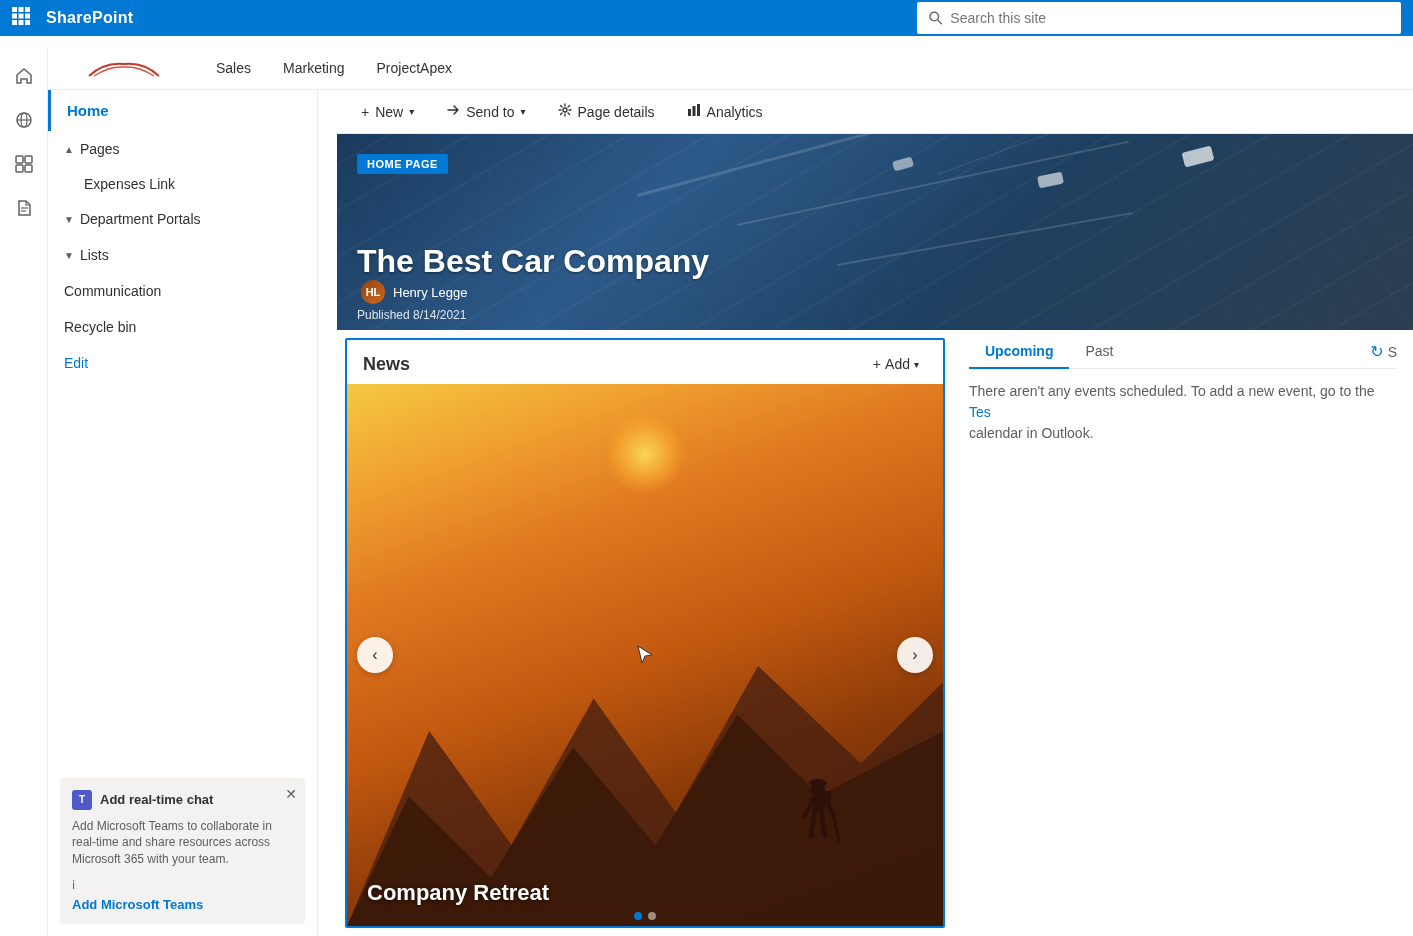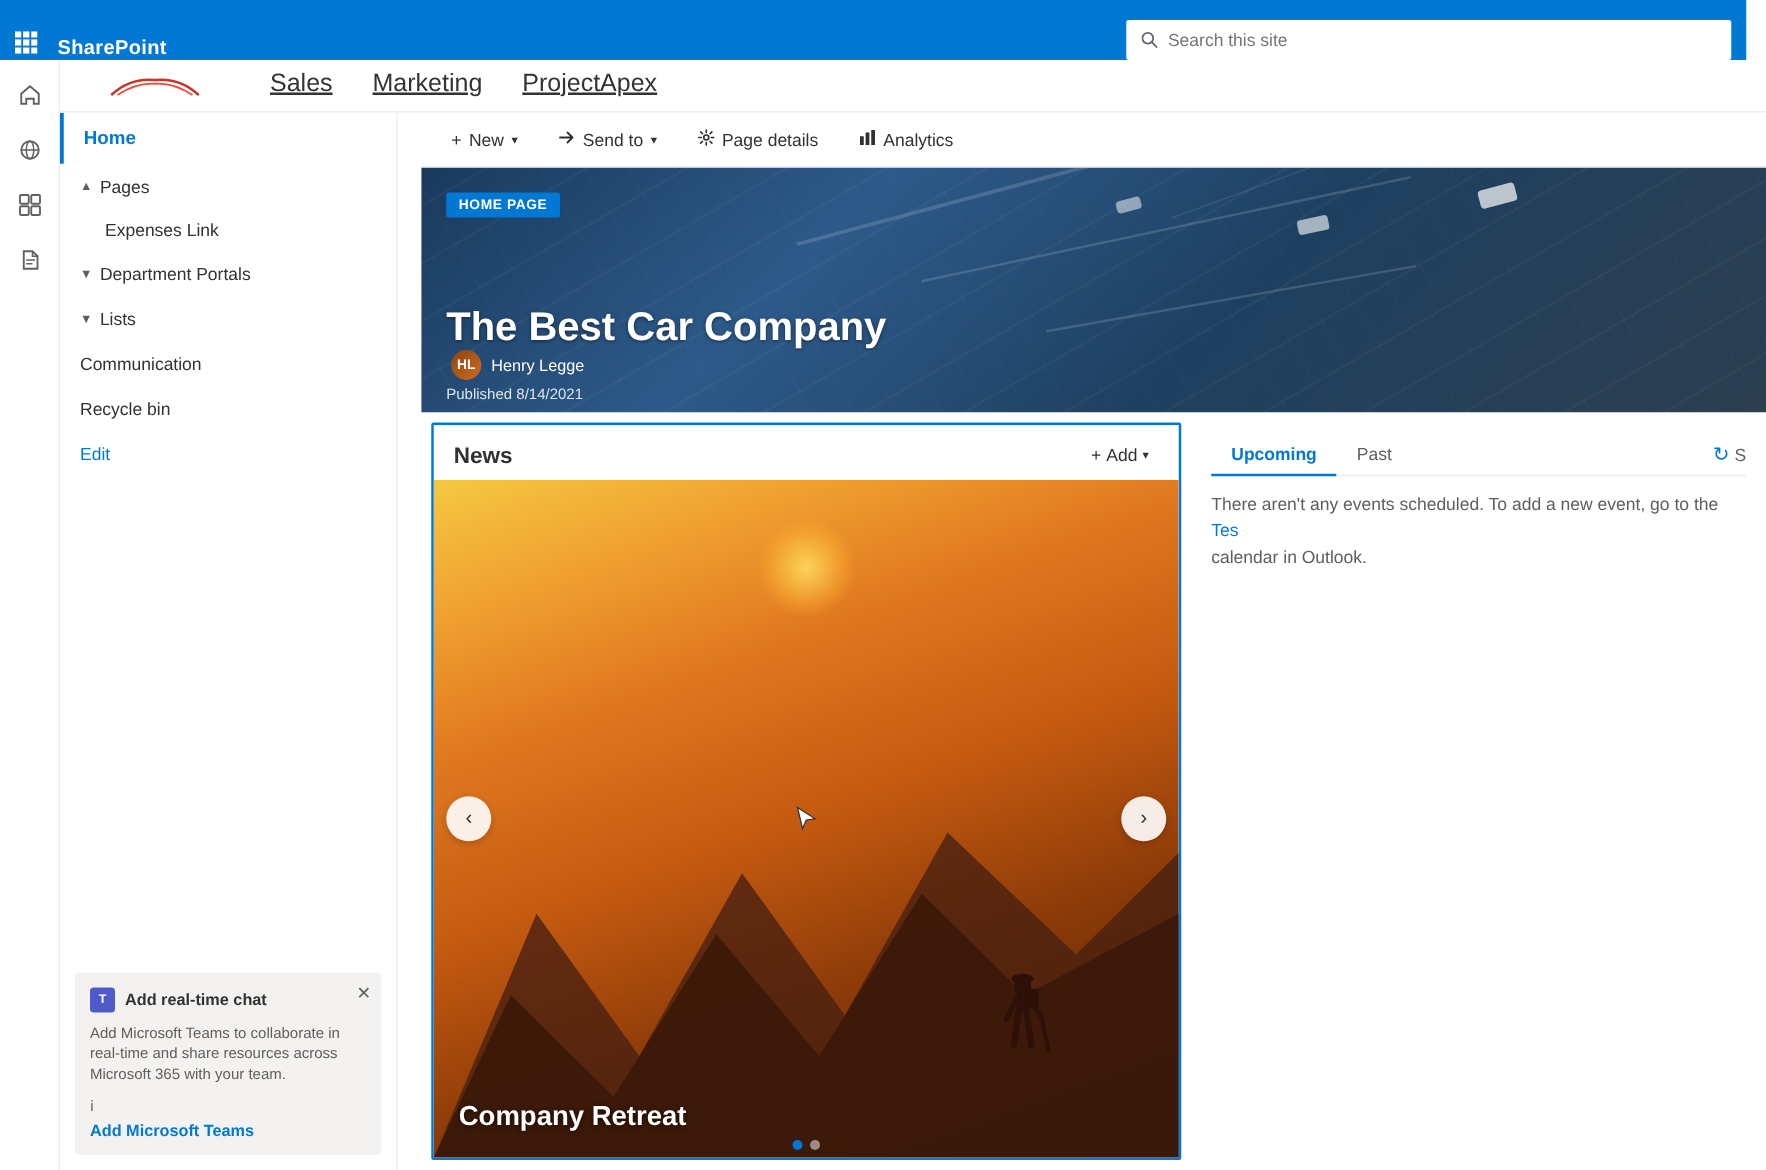--- a/index.html
+++ b/index.html
@@ -1,27 +1,27 @@
 <!DOCTYPE html>
 <html><head>
   <meta charset="utf-8">
   <style>
     * { box-sizing: border-box; margin: 0; padding: 0; }
     body { font-family: 'Segoe UI', Arial, sans-serif; font-size: 14px; background: #fff; overflow: hidden; width: 1413px; height: 936px; }
 
     
     .top-bar {
-      height: 48px;
+      height: 36px;
       background: #0078d4;
       display: flex;
-      align-items: flex-end;
+      align-items: center;
       padding: 0 12px;
       gap: 12px;
       position: fixed;
-      top: 0; left: 0; right: 16px;
+      top: 0; left: 0; right: 0;
       z-index: 100;
     }
     .waffle-icon {
       color: #fff;
       font-size: 18px;
       cursor: pointer;
       margin-right: 4px;
     }
     .sp-title {
       color: #fff;
@@ -100,25 +100,24 @@
       display: flex;
       align-items: center;
       justify-content: center;
     }
     .site-logo svg { width: 100px; height: 30px; }
     .tab-item {
       padding: 0 16px;
       height: 42px;
       display: flex;
       align-items: center;
-      font-size: 20px;
+      font-size: 14px;
       color: #333;
       cursor: pointer;
       border-bottom: 2px solid transparent;
-      text-decoration: underline;
     }
 
     
     .main-layout {
       position: fixed;
       top: 90px;
       left: 48px;
       right: 0;
       bottom: 0;
       display: flex;
@@ -442,21 +441,21 @@
       height: 24px;
       left: 50%;
       top: 50%;
       transform: translate(-50%,-50%);
       pointer-events: none;
     }
 
     
     .events-panel {
       flex: 1;
-      padding: 17px 16px;
+      padding: 5px 16px;
       overflow-y: auto;
     }
     .events-tabs {
       display: flex;
       align-items: center;
       gap: 0;
       border-bottom: 1px solid #edebe9;
       margin-bottom: 12px;
     }
     .evt-tab {

